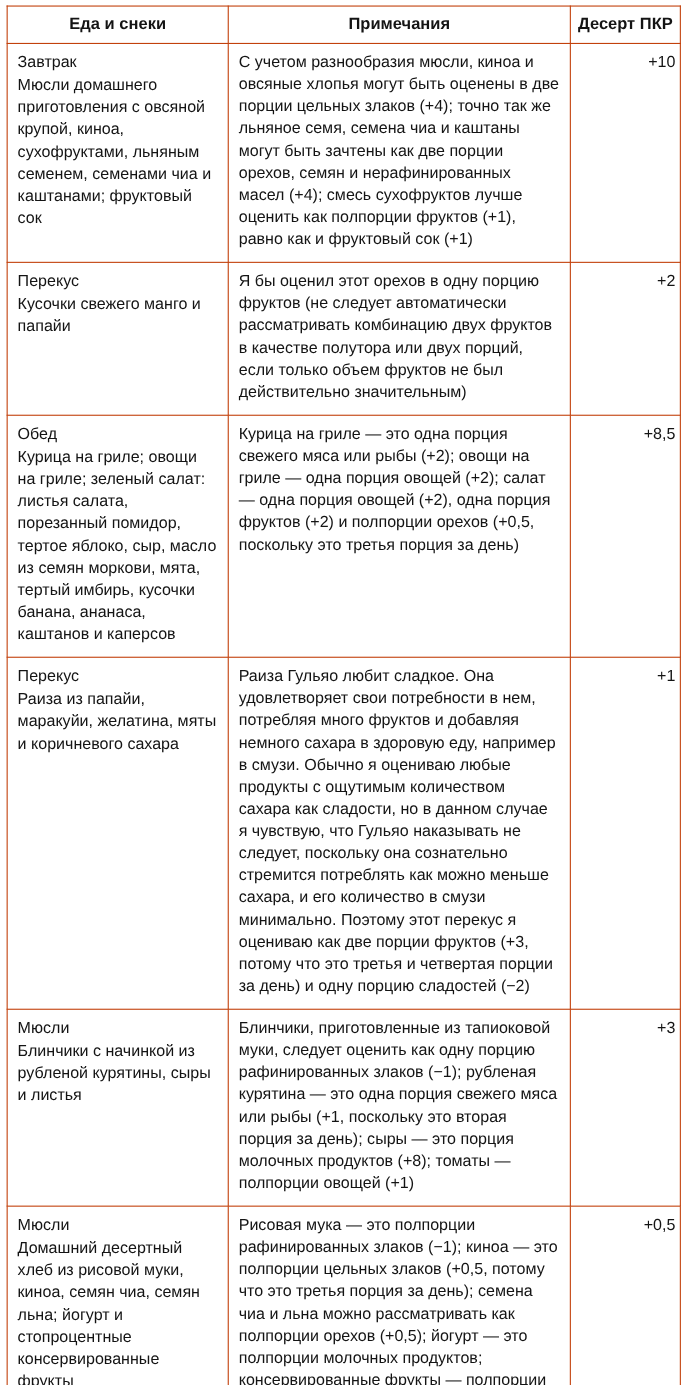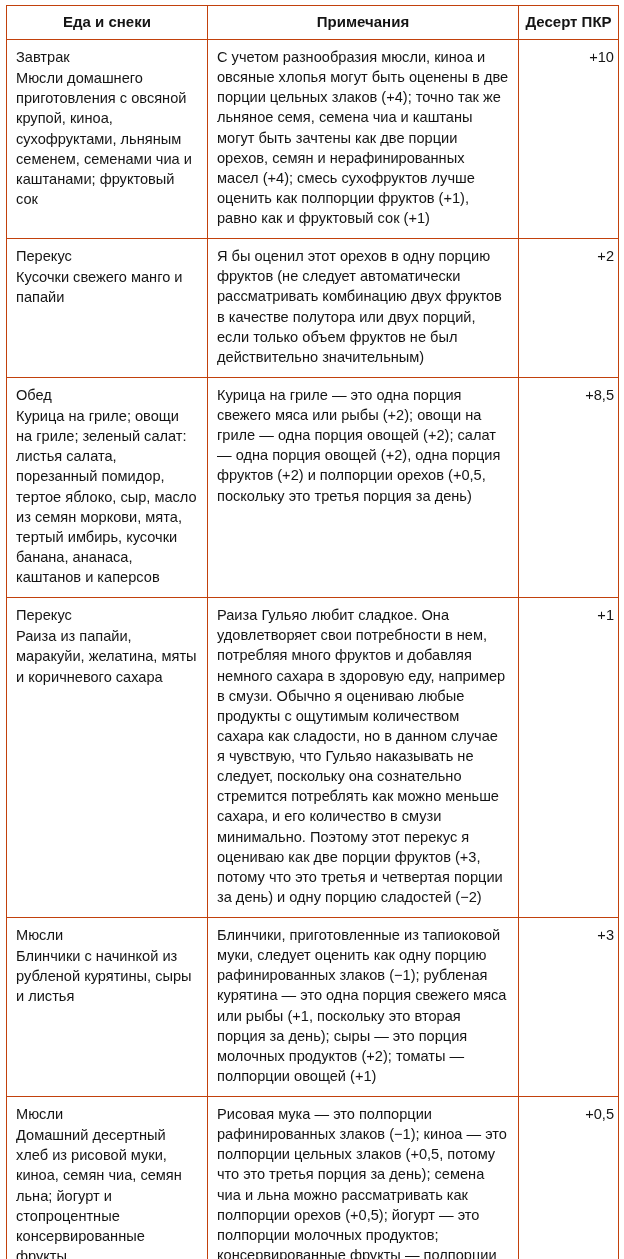--- a/index.html
+++ b/index.html
@@ -111,21 +111,21 @@
         </td>
         <td class="notes-cell">Раиза Гульяо любит сладкое. Она удовлетворяет свои потребности в нем, потребляя много фруктов и добавляя немного сахара в здоровую еду, например в смузи. Обычно я оцениваю любые продукты с ощутимым количеством сахара как сладости, но в данном случае я чувствую, что Гульяо наказывать не следует, поскольку она сознательно стремится потреблять как можно меньше сахара, и его количество в смузи минимально. Поэтому этот перекус я оцениваю как две порции фруктов (+3, потому что это третья и четвертая порции за день) и одну порцию сладостей (−2)</td>
         <td class="points-cell">+1</td>
       </tr>
 
       <tr>
         <td class="food-cell">
           <div class="meal-title">Мюсли</div>
           <div class="meal-desc">Блинчики с начинкой из рубленой курятины, сыры и листья</div>
         </td>
-        <td class="notes-cell">Блинчики, приготовленные из тапиоковой муки, следует оценить как одну порцию рафинированных злаков (−1); рубленая курятина — это одна порция свежего мяса или рыбы (+1, поскольку это вторая порция за день); сыры — это порция молочных продуктов (+2); томаты — полпорции овощей (+1)</td>
+        <td class="notes-cell">Блинчики, приготовленные из тапиоковой муки, следует оценить как одну порцию рафинированных злаков (−1); рубленая курятина — это одна порция свежего мяса или рыбы (+1, поскольку это вторая порция за день); сыры — это порция молочных продуктов (+8); томаты — полпорции овощей (+1)</td>
         <td class="points-cell">+3</td>
       </tr>
 
       <tr>
         <td class="food-cell">
           <div class="meal-title">Мюсли</div>
           <div class="meal-desc">Домашний десертный хлеб из рисовой муки, киноа, семян чиа, семян льна; йогурт и стопроцентные консервированные фрукты</div>
         </td>
         <td class="notes-cell">Рисовая мука — это полпорции рафинированных злаков (−1); киноа — это полпорции цельных злаков (+0,5, потому что это третья порция за день); семена чиа и льна можно рассматривать как полпорции орехов (+0,5); йогурт — это полпорции молочных продуктов; консервированные фрукты — полпорции свежих фруктов (+0,5)</td>
         <td class="points-cell">+0,5</td>

